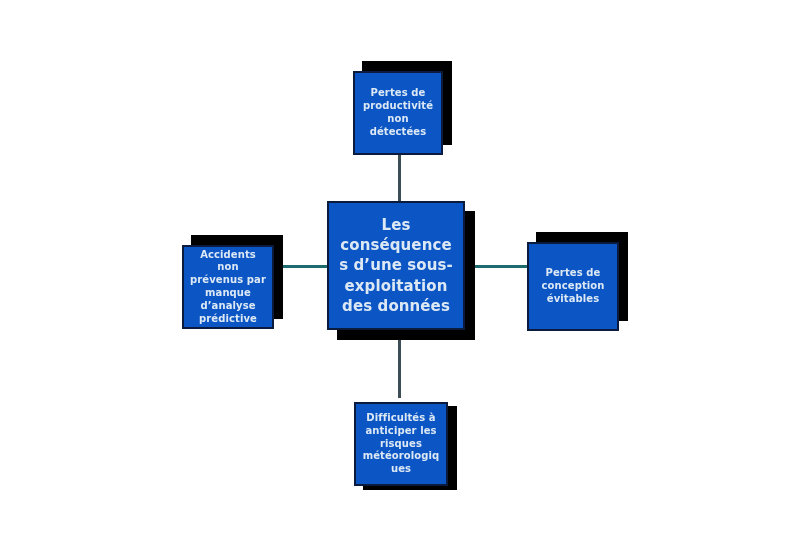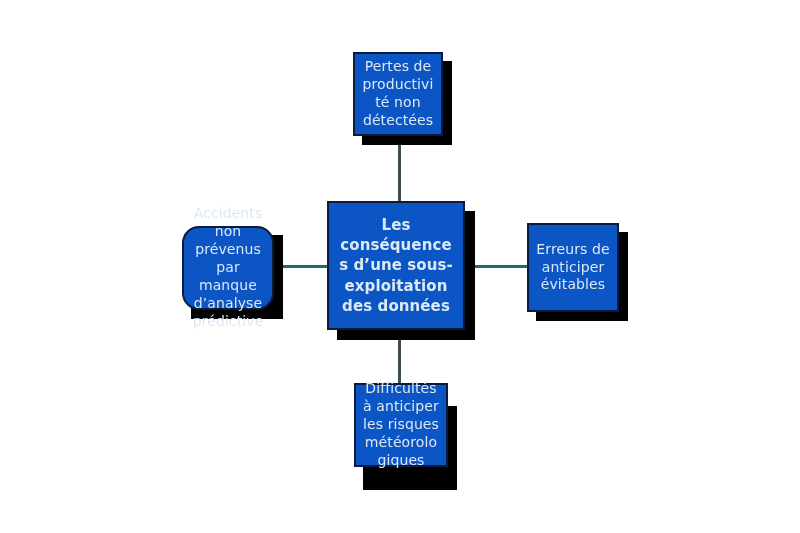--- a/index.html
+++ b/index.html
@@ -57,34 +57,35 @@
     background: #000000;
   }
 
   .node.central {
     font-size: 15px;
     font-weight: 700;
     padding: 6px 10px;
     line-height: 1.34;
   }
   .node.leaf {
-    font-size: 14px;
-    font-weight: 400;
+    font-size: 10px;
+    font-weight: 700;
+    margin-top: 19px;
   }
 
   
   #node-central { left: 327px; top: 201px; width: 138px; height: 129px; }
   #shadow-central { left: 337px; top: 211px; width: 138px; height: 129px; }
 
   
   #node-top { left: 353px; top: 52px; width: 90px; height: 84px; }
   #shadow-top { left: 362px; top: 61px; width: 90px; height: 84px; }
 
   
-  #node-left { left: 182px; top: 226px; width: 92px; height: 84px; border-radius: 17px; }
+  #node-left { left: 182px; top: 226px; width: 92px; height: 84px; }
   #shadow-left { left: 191px; top: 235px; width: 92px; height: 84px; }
 
   
   #node-right { left: 527px; top: 223px; width: 92px; height: 89px; }
   #shadow-right { left: 536px; top: 232px; width: 92px; height: 89px; }
 
   
   #node-bottom { left: 354px; top: 383px; width: 94px; height: 84px; }
   #shadow-bottom { left: 363px; top: 406px; width: 94px; height: 84px; }
 
@@ -112,21 +113,21 @@
 
   <div class="node leaf" id="node-top">
     <span class="label">Pertes de productivité non détectées</span>
   </div>
 
   <div class="node leaf" id="node-left">
     <span class="label">Accidents non prévenus par manque d’analyse prédictive</span>
   </div>
 
   <div class="node leaf" id="node-right">
-    <span class="label">Erreurs de anticiper évitables</span>
+    <span class="label">Pertes de conception évitables</span>
   </div>
 
   <div class="node leaf" id="node-bottom">
     <span class="label">Difficultés à anticiper les risques météorologiques</span>
   </div>
 
   <div class="node central" id="node-central">
     <span class="label">Les conséquences d’une sous-exploitation des données</span>
   </div>
 

